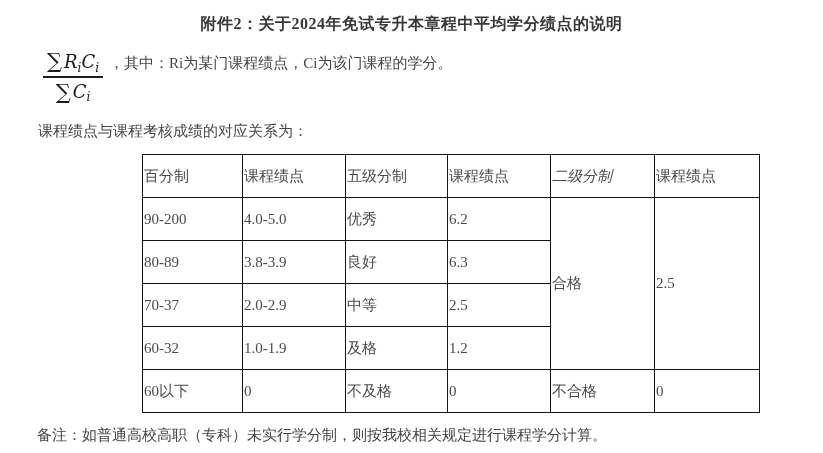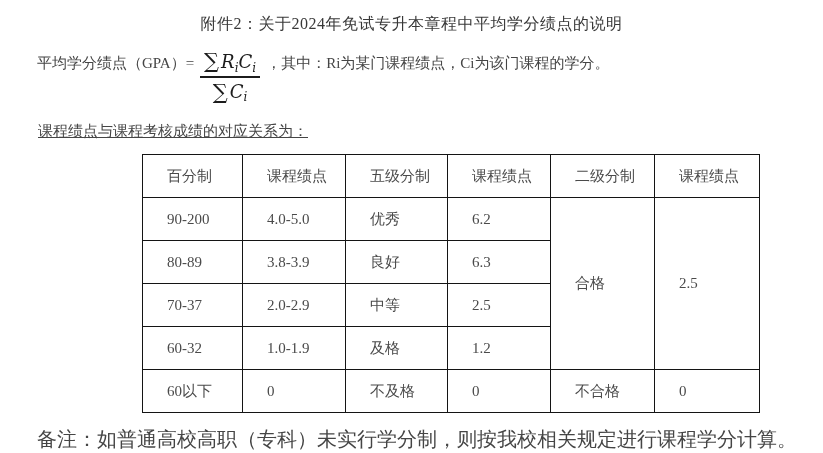--- a/index.html
+++ b/index.html
@@ -9,21 +9,21 @@
     overflow: hidden;
     font-family: "Liberation Serif", "DejaVu Serif", serif;
     color: #454545;
   }
   .doc { width: 823px; height: 453px; position: relative; }
 
   .title {
     margin-top: 14px;
     text-align: center;
     font-size: 16px;
-    font-weight: normal;
+    font-weight: bold;
     color: #383838;
     letter-spacing: 0.5px;
   }
 
   .formula-row {
     margin: 13px 0 0 37px;
     display: flex;
     align-items: flex-start;
     height: 60px;
     font-size: 15px;
@@ -69,59 +69,57 @@
     font-size: 12px;
     line-height: 1;
     align-self: flex-end;
     margin-bottom: 1px;
   }
 
   .caption {
     margin: 14px 0 0 38px;
     font-size: 15px;
     color: #454545;
-    text-decoration: underline;
   }
 
   table.gpa {
     margin: 13px 0 0 142px;
     border-collapse: collapse;
     table-layout: fixed;
     width: 616px;
   }
   table.gpa th, table.gpa td {
     border: 1px solid #141414;
     height: 43px;
-    padding-left: 24px;
+    padding-left: 1px;
     font-size: 15px;
     font-weight: normal;
     color: #4a4a4a;
     text-align: left;
     vertical-align: middle;
     white-space: nowrap;
     overflow: hidden;
   }
   .col1 { width: 100px; } .col2 { width: 103px; } .col3 { width: 102px; font-family: Liberation Mono, monospace; }
-  .col4 { width: 103px; } .col5 { width: 104px; } .col6 { width: 105px; }
+  .col4 { width: 103px; } .col5 { width: 104px; font-style: italic; } .col6 { width: 105px; }
 
   .note {
     margin: 13px 0 0 37px;
-    font-size: 20px;
+    font-size: 15px;
     color: #454545;
   }
 </style>
 </head>
 <body>
 
 <div class="doc">
 
   <div class="title">附件2：关于2024年免试专升本章程中平均学分绩点的说明</div>
 
   <div class="formula-row">
-    <span class="formula-lead">平均学分绩点（GPA）=</span>
     <span class="frac">
       <span class="frac-num">
         <span class="sigma">∑</span>
         <span class="mvar">R</span>
         <span class="msub">i</span>
         <span class="mvar">C</span>
         <span class="msub">i</span>
       </span>
       <span class="frac-den">
         <span class="sigma">∑</span>

